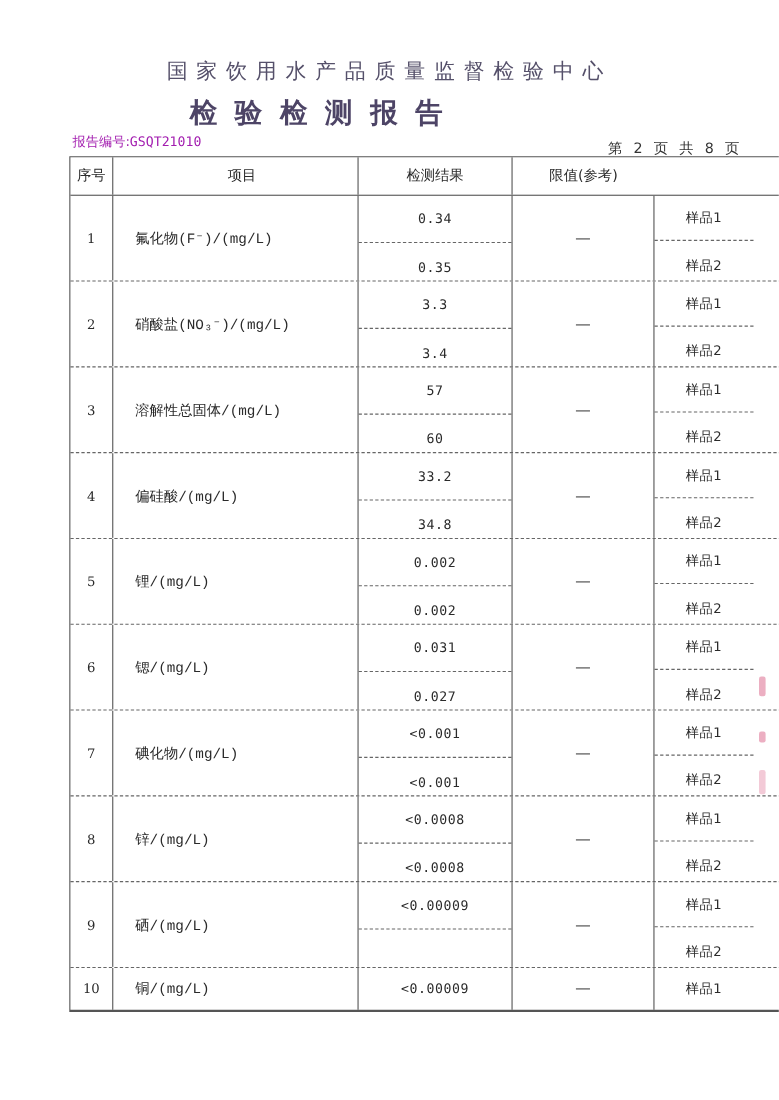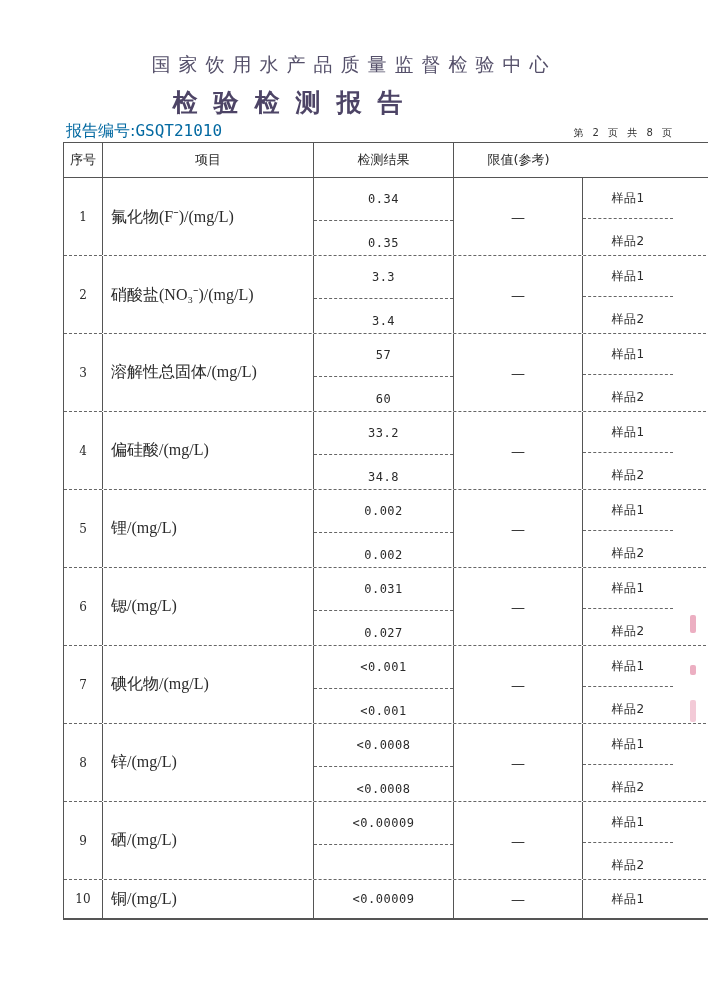--- a/index.html
+++ b/index.html
@@ -2,41 +2,41 @@
 <html><head>
   <meta charset="utf-8">
   <style>
     html, body { margin: 0; padding: 0; background: #ffffff; }
     body { width: 708px; height: 1000px; position: relative; overflow: hidden;
            font-family: "DejaVu Serif", "Liberation Serif", serif; color: #2a2a2a; }
     .org-title { position: absolute; top: 52px; left: 0; width: 708px; text-align: center;
                  font-size: 19px; letter-spacing: 8px; color: #55506a; font-family: Liberation Serif, serif; }
     .doc-title { position: absolute; top: 86px; left: 0; width: 591px; text-align: center;
                  font-size: 25px; font-weight: bold; letter-spacing: 16px; color: #4d4466; font-family: "DejaVu Sans", sans-serif; }
-    .report-no { position: absolute; top: 121px; left: 66px; font-size: 16px; color: #0369a1;
+    .report-no { position: absolute; top: 121px; left: 66px; font-size: 12px; color: #a21caf;
                  font-family: "DejaVu Sans Mono", monospace; }
     .report-no .lbl { font-family: "DejaVu Sans", sans-serif; }
-    .page-info { position: absolute; top: 126px; right: 33px; font-size: 10px; color: #333;
+    .page-info { position: absolute; top: 126px; right: 33px; font-size: 13px; color: #333;
                  letter-spacing: 3px; font-family: "DejaVu Sans", sans-serif; }
     .table { position: absolute; top: 142px; left: 63px; width: 664px;
              border: 1.5px solid #555; border-bottom-width: 2px; box-sizing: border-box; }
     .thead { display: flex; height: 34px; border-bottom: 1px solid #555; font-family: "DejaVu Sans", sans-serif; font-size: 13px; }
     .thead > div { display: flex; align-items: center; justify-content: center; border-right: 1px solid #555; box-sizing: border-box; }
     .thead > div:last-child { border-right: none; }
     .c-no { width: 39px; }
-    .c-item { width: 211px; }
+    .c-item { width: 211px; margin-left: 12px; }
     .c-res { width: 140px; }
     .c-lim { width: 129px; }
     .c-note { width: 90px; }
     .block { display: flex; border-bottom: 1px dashed #666; height: 78px; box-sizing: border-box; }
     .block.single { height: 38px; border-bottom: none; }
     .block > .cell { border-right: 1px solid #555; box-sizing: border-box; }
     .block > .cell:last-child { border-right: none; justify-content: space-between; }
     .cell-no { display: flex; align-items: center; justify-content: center; font-size: 12px; }
-    .cell-item { display: flex; align-items: center; padding-left: 8px; font-size: 16px; font-family: Liberation Serif, serif; }
+    .cell-item { display: flex; align-items: center; padding-left: 8px; font-size: 13px; font-family: Liberation Mono, monospace; }
     .cell-lim { display: flex; align-items: center; justify-content: center; font-size: 14px; color: #333; }
     .sub { display: flex; flex-direction: column; gap: 9px; }
     .sub > div { flex: 1; display: flex; align-items: center; justify-content: center; font-size: 12px;
                  font-family: "DejaVu Sans Mono", monospace; letter-spacing: 0.5px; }
     .sub > div:first-child { border-bottom: 1px dashed #666; }
     .sub.note > div { font-family: "DejaVu Sans", sans-serif; font-size: 12px; }
     .sub.res > div:first-child { flex: 0 0 42px; }
     .sub.note > div:first-child { flex: 0 0 40px; }
     .block.single .sub > div:first-child { border-bottom: none; flex: 1; }
     .stamp { position: absolute; left: 690px; width: 6px; background: #e07a9a; opacity: 0.6; border-radius: 2px; }

